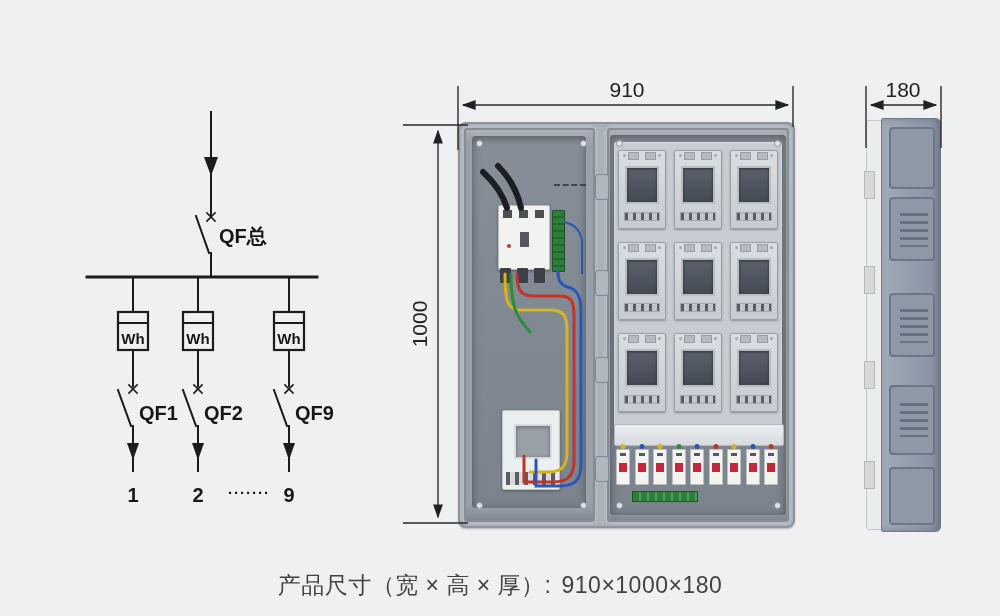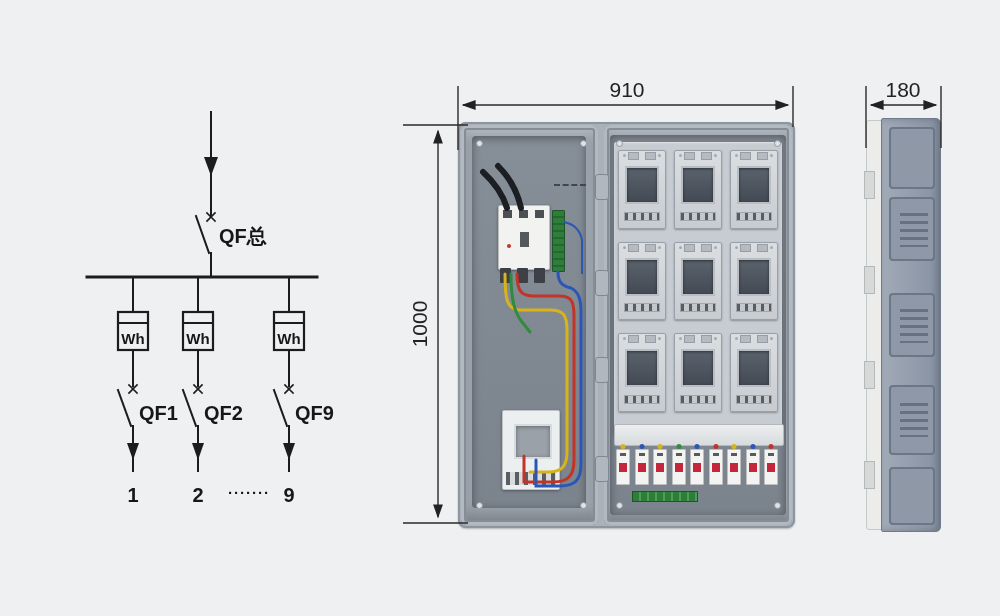--- a/index.html
+++ b/index.html
@@ -340,14 +340,17 @@
     </g>
 
     <g>
       <path class="dln" d="M866,86 V148"></path>
       <path class="dln" d="M941,86 V148"></path>
       <line class="dln" x1="871" y1="105" x2="936" y2="105" marker-start="url(#ah)" marker-end="url(#ah)"></line>
       <text class="dtext" x="903" y="97">180</text>
     </g>
   </svg>
 
+  <div id="caption">
+    <span>产品尺寸（宽 × 高 × 厚）:</span><span class="v">910×1000×180</span>
+  </div>
 
 </div>
 
 </body></html>

